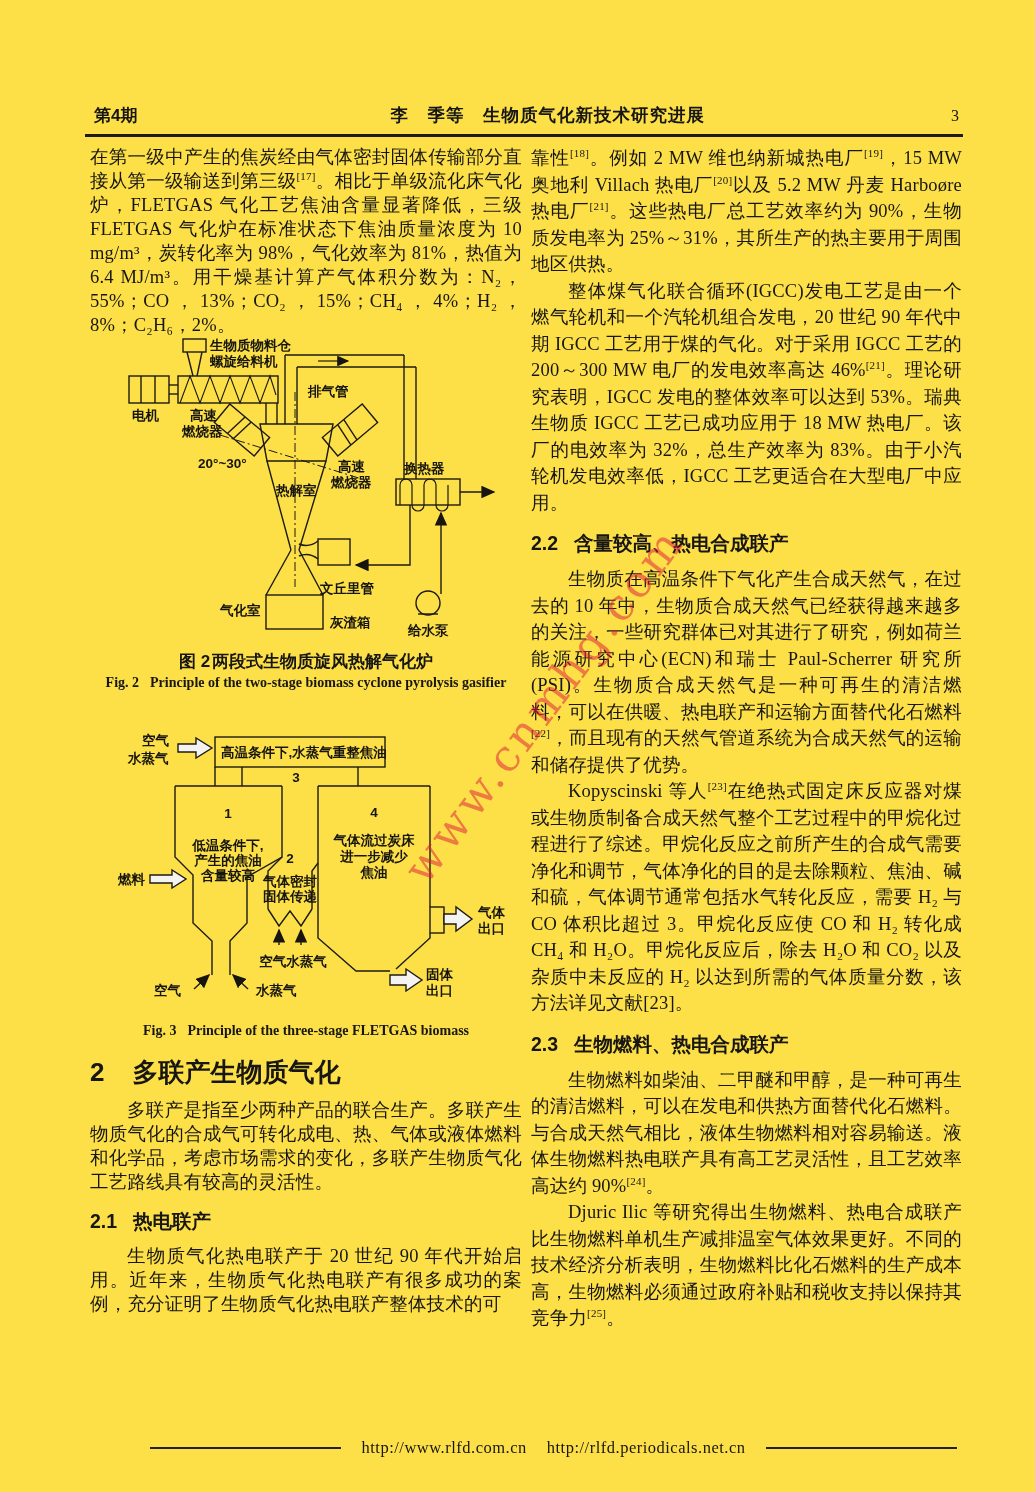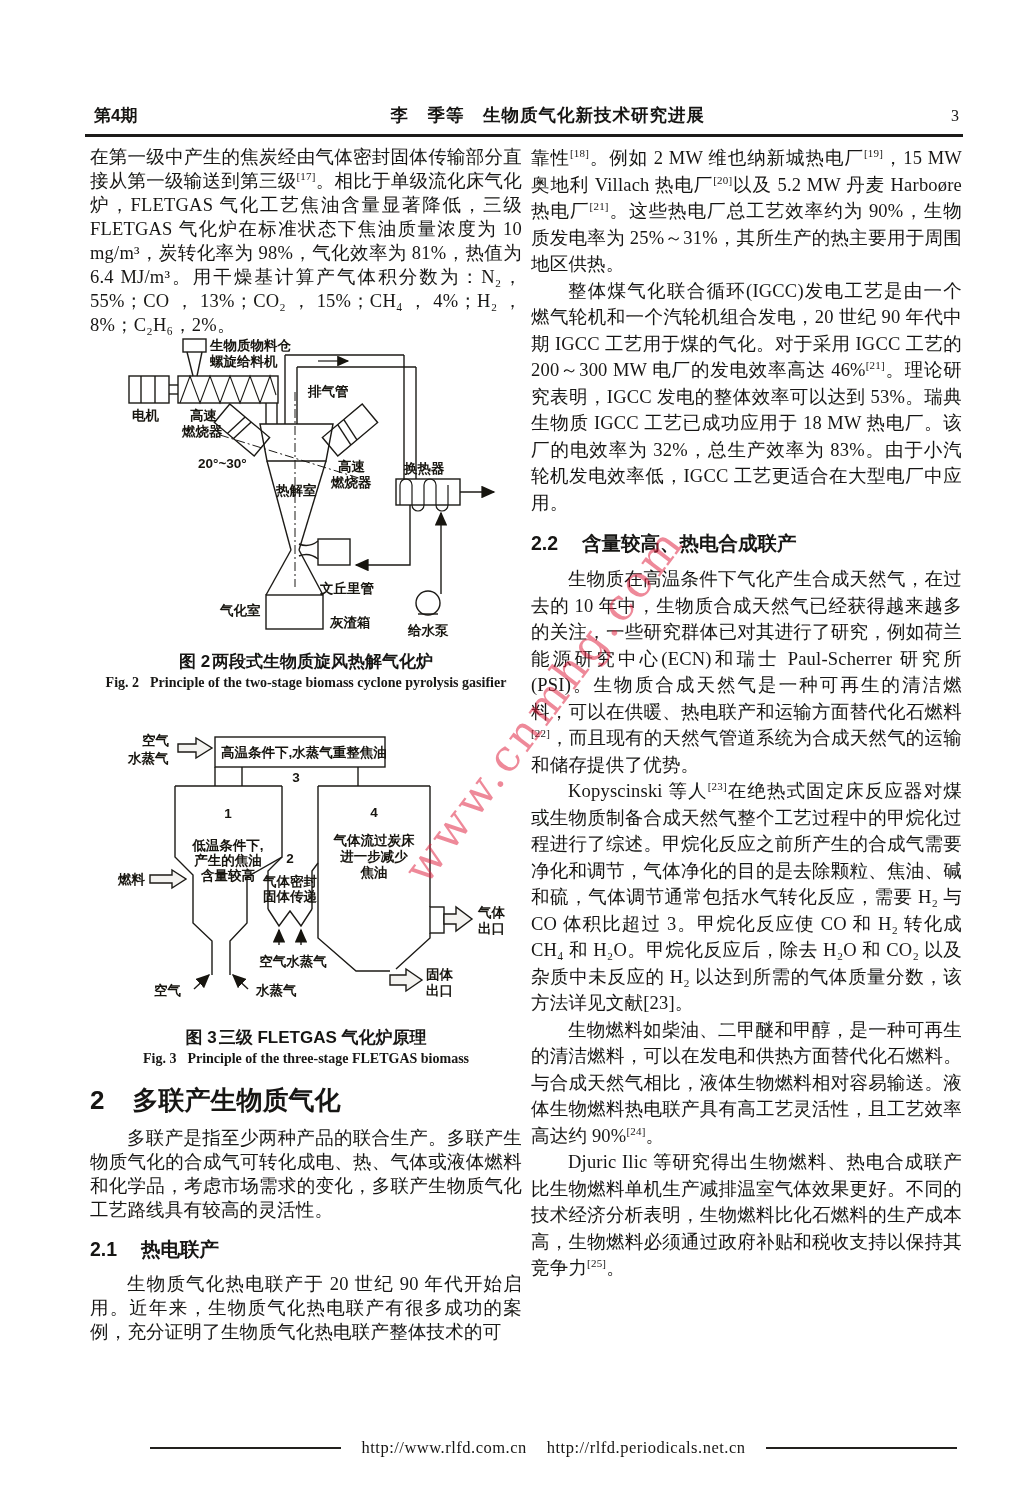--- a/index.html
+++ b/index.html
@@ -1,20 +1,20 @@
 <!DOCTYPE html>
 <html><head>
 <meta charset="utf-8">
 <style>
   html,body{margin:0;padding:0;}
   body{background:#d8d6d2;}
   #page{
     position:relative;
     width:1035px;height:1492px;
-    background:#ffffff;
+    background:#fde047;
     overflow:hidden;
     font-family:"Liberation Serif","DejaVu Serif",serif;
     color:#171614;
   }
   
   #hdr{
     position:absolute;top:103px;left:94px;right:76px;
     display:flex;align-items:baseline;
     font-family:"Liberation Sans","DejaVu Sans",sans-serif;
   }
@@ -55,21 +55,21 @@
     margin:16px 0 8px 0;
     font-family:"Liberation Sans","DejaVu Sans",sans-serif;
     font-size:26px;font-weight:bold;
   }
   .h-major .num{margin-right:28px;}
   .h-sub{
     margin:14px 0 9px 0;
     font-family:"Liberation Sans","DejaVu Sans",sans-serif;
     font-size:19.5px;font-weight:bold;
   }
-  .h-sub .num{margin-right:24px;}
+  .h-sub .num{margin-right:16px;}
   
   #ftr{
     position:absolute;left:150px;right:78px;top:1438px;
     display:flex;align-items:center;gap:20px;
     font-size:16.5px;font-family:"Liberation Serif","DejaVu Serif",serif;
   }
   #ftr .frule{height:2px;background:#23211e;flex:1;}
   #ftr .furl{white-space:nowrap;letter-spacing:0.5px;}
   
   #wm{
@@ -276,23 +276,20 @@
         <text x="284" y="138" font-size="13" text-anchor="middle">进一步减少</text>
         <text x="284" y="154" font-size="13" text-anchor="middle">焦油</text>
         <text x="64" y="272">空气</text>
         <text x="166" y="272">水蒸气</text>
         <text x="388" y="194">气体</text>
         <text x="388" y="210">出口</text>
         <text x="336" y="256">固体</text>
         <text x="336" y="272">出口</text>
       </svg>
     </div>
-    <p class="cap-zh">
-      <span class="cl">图 3</span><span>三级 FLETGAS 气化炉原理</span>
-    </p>
     <p class="cap-en">
       <span class="cl">Fig. 3</span><span>Principle of the three-stage FLETGAS biomass</span>
     </p>
 
     <h2 class="h-major">
       <span class="num">2</span><span>多联产生物质气化</span>
     </h2>
     <p class="body indent">多联产是指至少两种产品的联合生产。多联产生物质气化的合成气可转化成电、热、气体或液体燃料和化学品，考虑市场需求的变化，多联产生物质气化工艺路线具有较高的灵活性。</p>
 
     <h3 class="h-sub">
@@ -304,20 +301,23 @@
   <div class="col" id="col-right">
     <p class="body">靠性<sup>[18]</sup>。例如 2 MW 维也纳新城热电厂<sup>[19]</sup>，15 MW奥地利 Villach 热电厂<sup>[20]</sup>以及 5.2 MW 丹麦 Harboøre 热电厂<sup>[21]</sup>。这些热电厂总工艺效率约为 90%，生物质发电率为 25%～31%，其所生产的热主要用于周围地区供热。</p>
     <p class="body indent">整体煤气化联合循环(IGCC)发电工艺是由一个燃气轮机和一个汽轮机组合发电，20 世纪 90 年代中期 IGCC 工艺用于煤的气化。对于采用 IGCC 工艺的 200～300 MW 电厂的发电效率高达 46%<sup>[21]</sup>。理论研究表明，IGCC 发电的整体效率可以达到 53%。瑞典生物质 IGCC 工艺已成功应用于 18 MW 热电厂。该厂的电效率为 32%，总生产效率为 83%。由于小汽轮机发电效率低，IGCC 工艺更适合在大型电厂中应用。</p>
 
     <h3 class="h-sub">
       <span class="num">2.2</span><span>含量较高、热电合成联产</span>
     </h3>
     <p class="body indent">生物质在高温条件下气化产生合成天然气，在过去的 10 年中，生物质合成天然气已经获得越来越多的关注，一些研究群体已对其进行了研究，例如荷兰能源研究中心(ECN)和瑞士 Paul-Scherrer 研究所(PSI)。生物质合成天然气是一种可再生的清洁燃料，可以在供暖、热电联产和运输方面替代化石燃料<sup>[22]</sup>，而且现有的天然气管道系统为合成天然气的运输和储存提供了优势。</p>
     <p class="body indent">Kopyscinski 等人<sup>[23]</sup>在绝热式固定床反应器对煤或生物质制备合成天然气整个工艺过程中的甲烷化过程进行了综述。甲烷化反应之前所产生的合成气需要净化和调节，气体净化的目的是去除颗粒、焦油、碱和硫，气体调节通常包括水气转化反应，需要 H₂ 与 CO 体积比超过 3。甲烷化反应使 CO 和 H₂ 转化成 CH₄ 和 H₂O。甲烷化反应后，除去 H₂O 和 CO₂ 以及杂质中未反应的 H₂ 以达到所需的气体质量分数，该方法详见文献[23]。</p>
 
+    <h3 class="h-sub">
+      <span class="num">2.3</span><span>生物燃料、热电合成联产</span>
+    </h3>
     <p class="body indent">生物燃料如柴油、二甲醚和甲醇，是一种可再生的清洁燃料，可以在发电和供热方面替代化石燃料。与合成天然气相比，液体生物燃料相对容易输送。液体生物燃料热电联产具有高工艺灵活性，且工艺效率高达约 90%<sup>[24]</sup>。</p>
     <p class="body indent">Djuric Ilic 等研究得出生物燃料、热电合成联产比生物燃料单机生产减排温室气体效果更好。不同的技术经济分析表明，生物燃料比化石燃料的生产成本高，生物燃料必须通过政府补贴和税收支持以保持其竞争力<sup>[25]</sup>。</p>
   </div>
 
   <div id="ftr">
     <div class="frule"></div>
     <span class="furl">http://www.rlfd.com.cn</span>
     <span class="furl">http://rlfd.periodicals.net.cn</span>
     <div class="frule"></div>
   </div>

